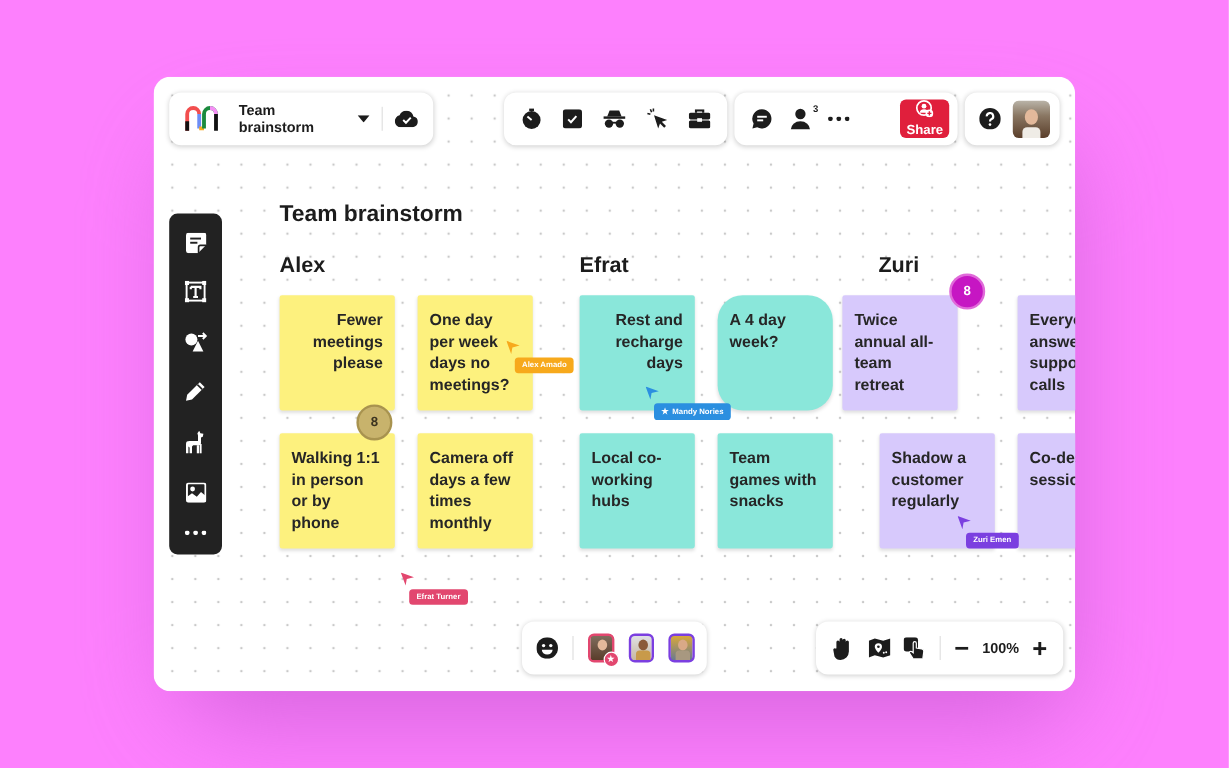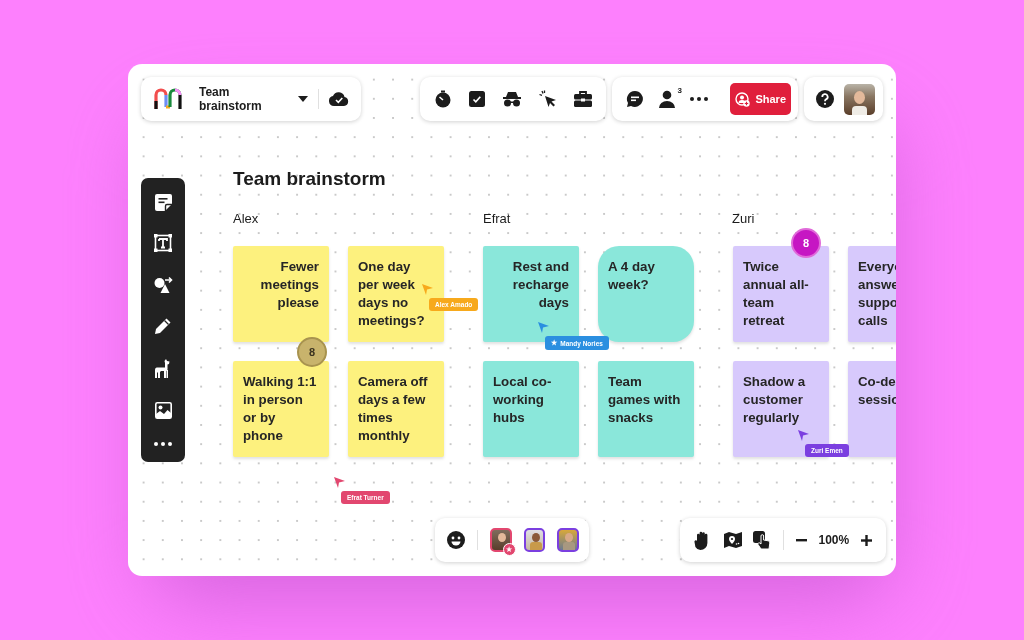--- a/index.html
+++ b/index.html
@@ -4,26 +4,26 @@
 <style>
   html,body{margin:0;padding:0;}
   body{width:1024px;height:640px;background:#fd80fd;position:relative;overflow:hidden;font-family:"Liberation Sans",sans-serif;}
   .shadow-bg{position:absolute;left:150px;top:120px;width:740px;height:480px;border-radius:40px;background:#c95ad4;filter:blur(40px);opacity:.75;}
   .canvas{position:absolute;left:128px;top:64px;width:768px;height:512px;border-radius:14px;background-color:#fff;
     background-image:radial-gradient(circle,#c9c9c9 1px,transparent 1.3px);background-size:19.2px 19.2px;background-position:6px 6px;overflow:hidden;}
   .panel{position:absolute;background:#fff;border-radius:10px;box-shadow:0 1px 4px rgba(0,0,0,.18);display:flex;align-items:center;}
   .icon{display:flex;align-items:center;justify-content:center;color:#1c1c1c;}
   .icon svg{display:block}
   .board-title{font-weight:700;font-size:12px;color:#1c1c1c;}
-  .share{background:#e01f3c;color:#fff;border-radius:5px;height:32px;padding:0 5px;display:flex;align-items:center;gap:5px;font-weight:700;font-size:11px;}
+  .share{background:#e01f3c;color:#fff;border-radius:5px;height:32px;padding:0 5px;display:flex;align-items:center;gap:5px;font-weight:700;font-size:11px;flex-direction:column;}
   .avatar{border-radius:5px;overflow:hidden;}
   .toolbar{position:absolute;left:13px;top:114px;width:44px;height:284px;background:#222;border-radius:7px;display:flex;flex-direction:column;align-items:center;justify-content:space-around;padding:4px 0;box-sizing:border-box;}
   .toolbar .icon{color:#fff;}
   .title{position:absolute;left:105px;top:104px;font-size:19px;font-weight:700;color:#1c1c1c;}
-  .col-head{position:absolute;top:147px;font-size:13px;font-weight:400;color:#1c1c1c;}
+  .col-head{position:absolute;top:147px;font-size:18px;font-weight:700;color:#1c1c1c;}
   .note{position:absolute;width:96px;height:96px;border-radius:2px;box-shadow:0 2px 3px rgba(0,0,0,.12);box-sizing:border-box;padding:12px 10px;font-weight:700;font-size:13.3px;line-height:18px;color:#262626;}
   .yellow{background:#fdf17e;}
   .teal{background:#8ae7da;}
   .purple{background:#d7c9fc;}
   .pin{position:absolute;width:30px;height:30px;}
   .pin .ball{position:absolute;left:0;top:0;width:30px;height:30px;border-radius:50%;display:flex;align-items:center;justify-content:center;font-size:11px;font-weight:700;}
   .pin .tip{position:absolute;left:8px;top:20px;width:0;height:0;border-left:7px solid transparent;border-right:7px solid transparent;border-top:9px solid;}
   .cursor-label{position:absolute;font-size:6.5px;font-weight:700;color:#fff;border-radius:3px;padding:3px 6px;white-space:nowrap;}
   .cursor{position:absolute;}
   .zoom-text{font-size:12px;font-weight:700;color:#1c1c1c;}
@@ -216,21 +216,21 @@
   <div class="note yellow" style="left:105px;top:182px;text-align:right;">Fewer meetings please</div>
   <div class="note yellow" style="left:220px;top:182px;">One day per week days no meetings?</div>
   <div class="note yellow" style="left:105px;top:297px;">Walking 1:1 in person or by phone</div>
   <div class="note yellow" style="left:220px;top:297px;">Camera off days a few times monthly</div>
 
   <div class="note teal" style="left:355px;top:182px;text-align:right;">Rest and recharge days</div>
   <div class="note teal" style="left:470px;top:182px;border-radius:21px;">A 4 day week?</div>
   <div class="note teal" style="left:470px;top:297px;">Team games with snacks</div>
   <div class="note teal" style="left:355px;top:297px;">Local co-working hubs</div>
 
-  <div class="note purple" style="left:605px;top:182px;">Twice annual all-team retreat</div>
+  <div class="note purple" style="left:574px;top:182px;">Twice annual all-team retreat</div>
   <div class="note purple" style="left:720px;top:182px;">Everyone answer support calls</div>
   <div class="note purple" style="left:605px;top:297px;">Shadow a customer regularly</div>
   <div class="note purple" style="left:720px;top:297px;">Co-design sessions</div>
 
   <div class="pin" style="left:169px;top:273px;">
     <div class="tip" style="border-top-color:#a8934f;"></div>
     <div class="ball" style="background:#c8b36c;color:#3b3320;border:2px solid #a8934f;box-sizing:border-box;">8</div>
   </div>
   <div class="pin" style="left:663px;top:164px;">
     <div class="tip" style="border-top-color:#a01fa0;"></div>

